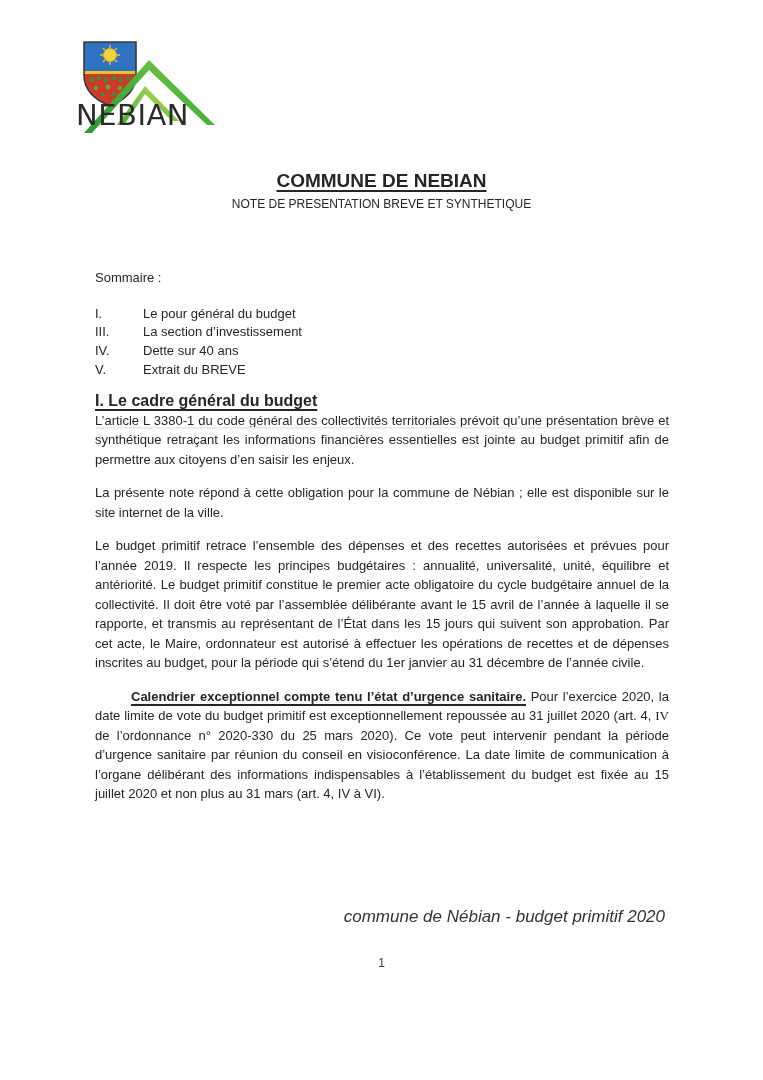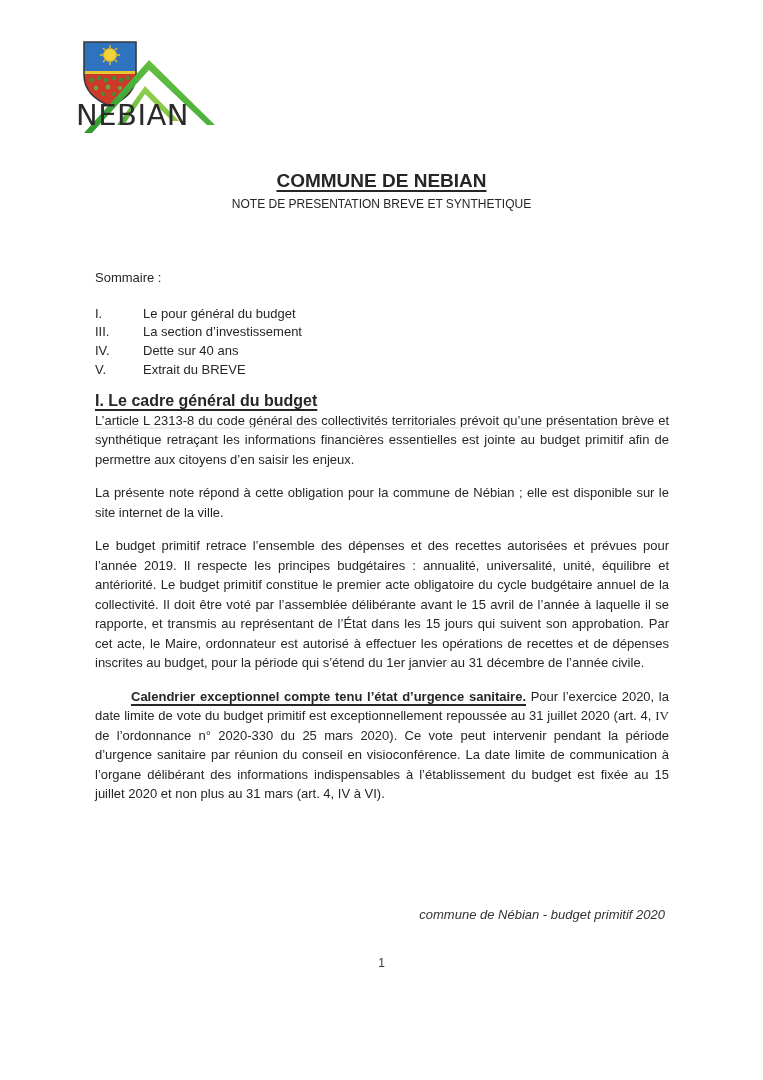--- a/index.html
+++ b/index.html
@@ -98,21 +98,21 @@
     width: 572px;
     height: 2px;
     background: #ededea;
   }
 
   
   .footer-note {
     position: absolute;
     right: 98px;
     top: 907px;
-    font-size: 13px;
+    font-size: 17px;
     font-style: italic;
     color: #333333;
     text-align: center;
   }
   .page-number {
     position: absolute;
     left: 0;
     top: 956px;
     width: 100%;
     text-align: center;
@@ -210,21 +210,21 @@
         <span>Dette sur 40 ans</span>
       </div>
       <div class="sommaire-item">
         <span class="numeral">V.</span>
         <span>Extrait du BREVE</span>
       </div>
     </div>
 
     <div class="section-heading">I. Le cadre général du budget</div>
 
-    <p class="para first-after-heading">L’article L 2313-8 du code général des collectivités territoriales prévoit qu’une présentation brève et synthétique retraçant les informations financières essentielles est jointe au budget primitif afin de permettre aux citoyens d’en saisir les enjeux.</p>
+    <p class="para first-after-heading">L’article L 3380-1 du code général des collectivités territoriales prévoit qu’une présentation brève et synthétique retraçant les informations financières essentielles est jointe au budget primitif afin de permettre aux citoyens d’en saisir les enjeux.</p>
 
     <p class="para">La présente note répond à cette obligation pour la commune de Nébian ; elle est disponible sur le site internet de la ville.</p>
 
     <p class="para">Le budget primitif retrace l’ensemble des dépenses et des recettes autorisées et prévues pour l’année 2019. Il respecte les principes budgétaires : annualité, universalité, unité, équilibre et antériorité. Le budget primitif constitue le premier acte obligatoire du cycle budgétaire annuel de la collectivité. Il doit être voté par l’assemblée délibérante avant le 15 avril de l’année à laquelle il se rapporte, et transmis au représentant de l’État dans les 15 jours qui suivent son approbation. Par cet acte, le Maire, ordonnateur est autorisé à effectuer les opérations de recettes et de dépenses inscrites au budget, pour la période qui s’étend du 1er janvier au 31 décembre de l’année civile.</p>
 
     <p class="para"><span class="lead-bold">Calendrier exceptionnel compte tenu l’état d’urgence sanitaire.</span><span> Pour l’exercice 2020, la date limite de vote du budget primitif est exceptionnellement repoussée au 31 juillet 2020 (art. 4, </span><span class="serif-roman">IV</span><span> de l’ordonnance n° 2020-330 du 25 mars 2020). Ce vote peut intervenir pendant la période d’urgence sanitaire par réunion du conseil en visioconférence. La date limite de communication à l’organe délibérant des informations indispensables à l’établissement du budget est fixée au 15 juillet 2020 et non plus au 31 mars (art. 4, IV à VI).</span></p>
   </div>
 
   <div class="scan-artifact"></div>
 

